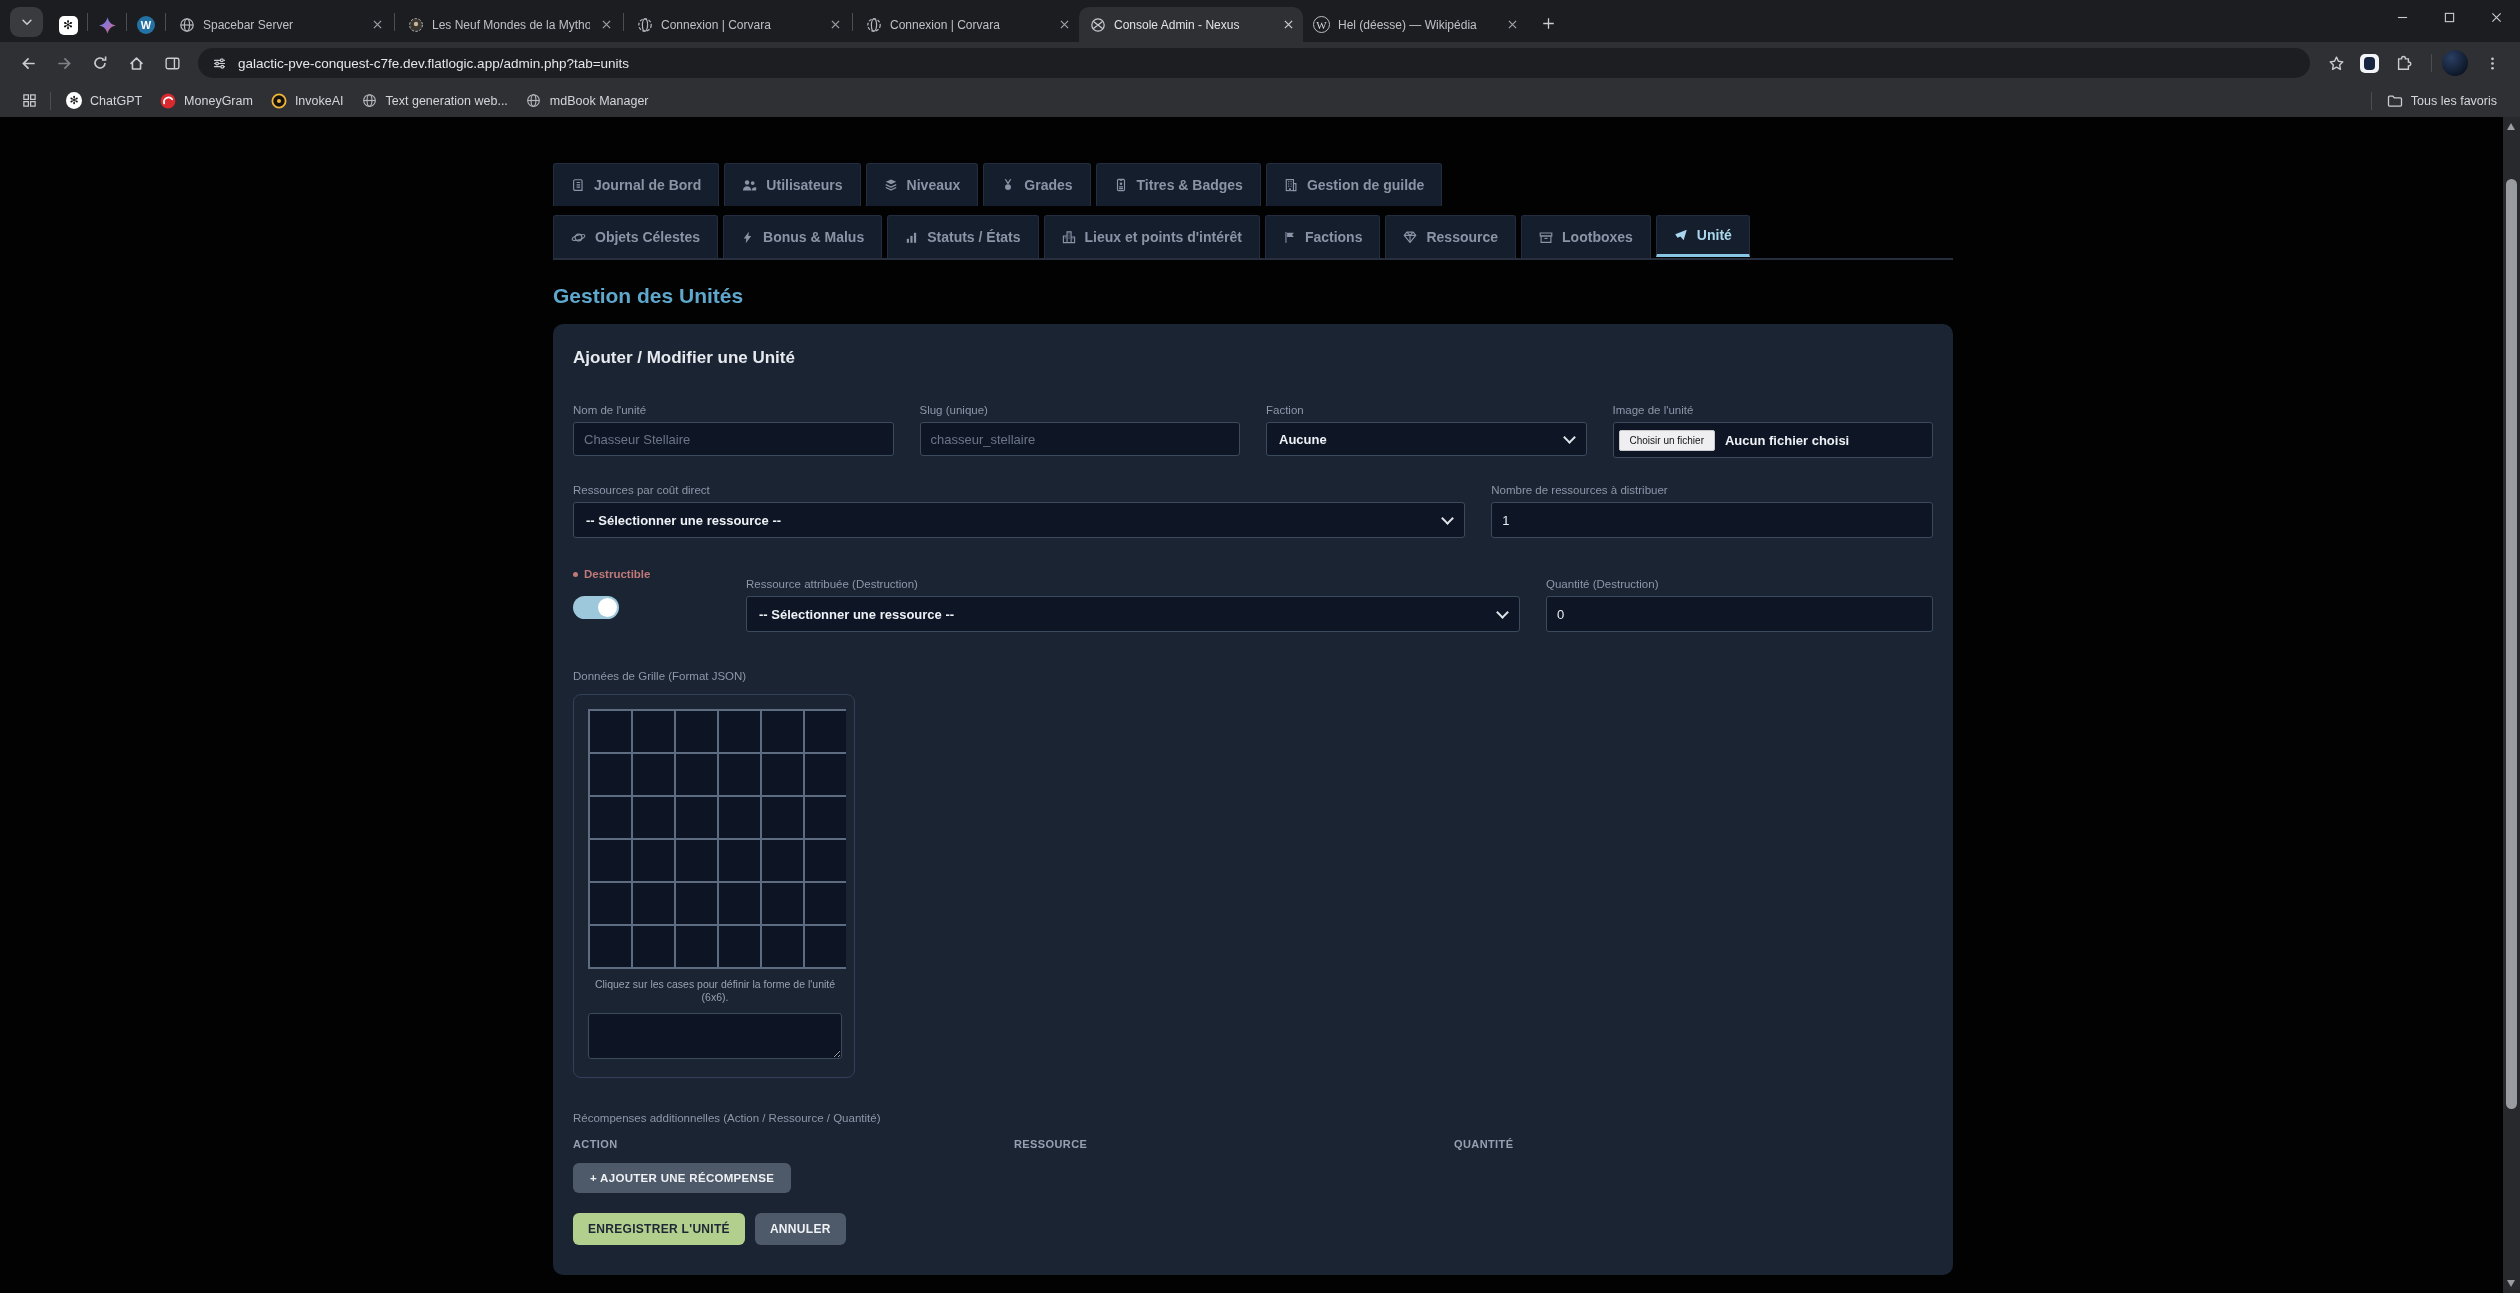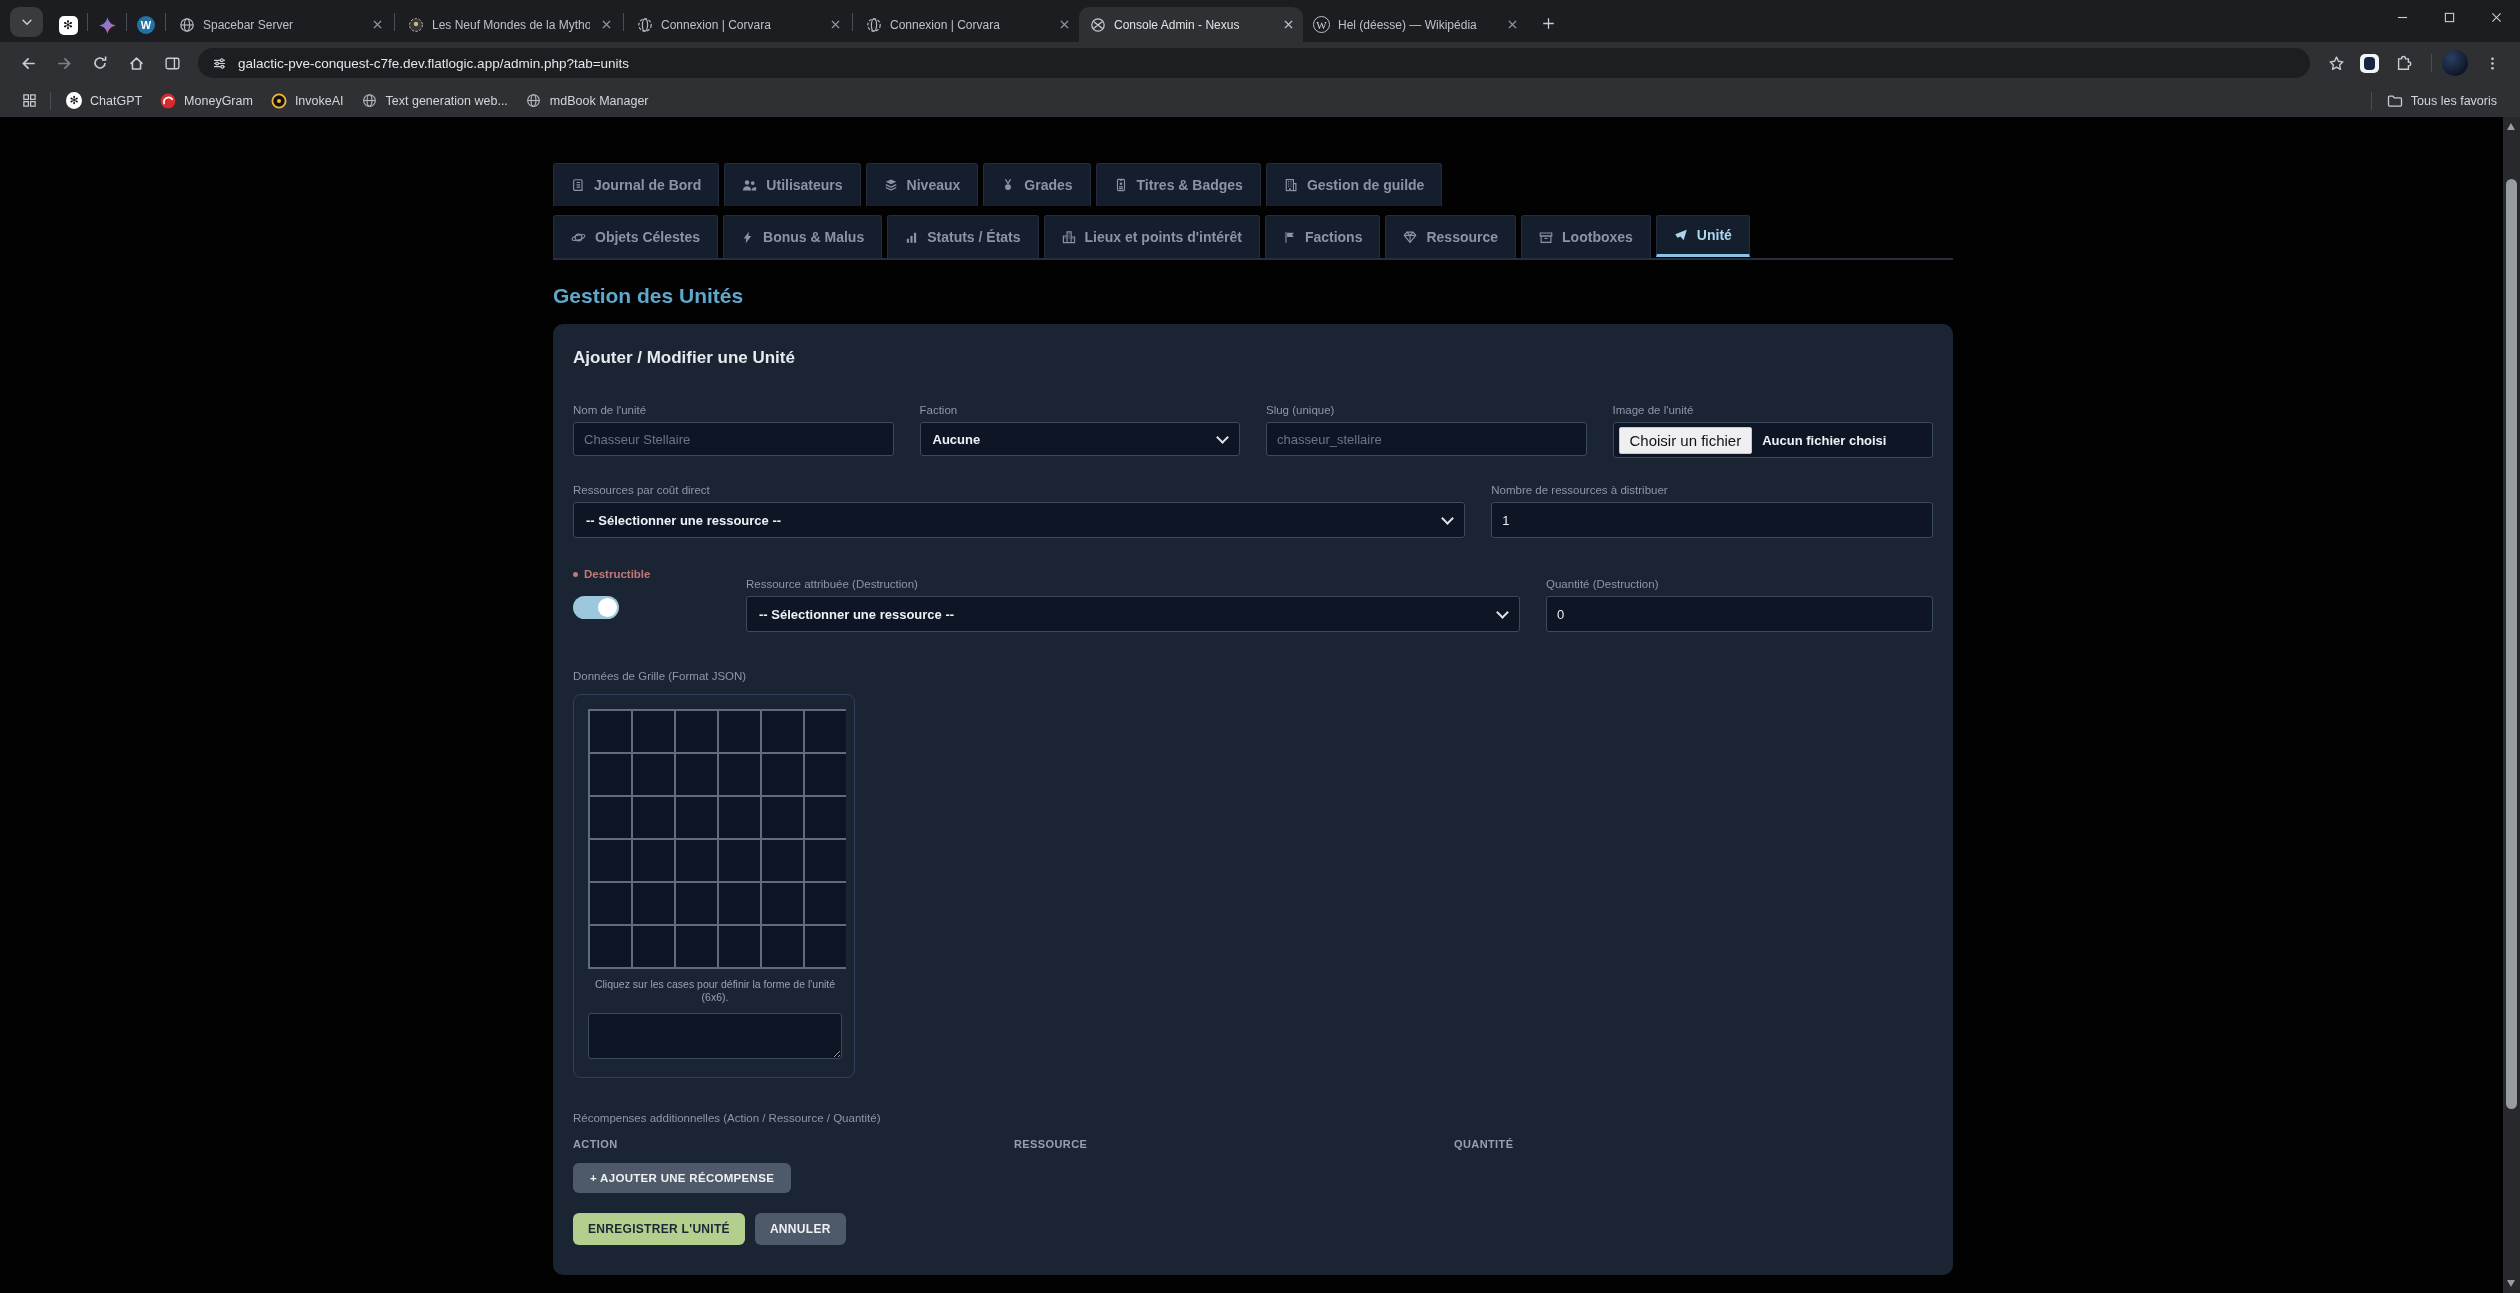--- a/index.html
+++ b/index.html
@@ -58,21 +58,21 @@
 
   .panel{margin-top:16px;background:#1b2433;border-radius:10px;padding:24px 20px 30px 20px;box-sizing:border-box;min-height:950px;}
   .form-heading{color:#e6e9ee;font-size:17px;font-weight:bold;margin:0 0 36px 0;}
 
   .flabel{display:block;font-size:11.5px;color:#8d97aa;margin-bottom:6px;}
   .inp{width:100%;height:34px;background:#0e1626;border:1px solid #3c4a5e;border-radius:3px;color:#e8ebf0;font-size:13px;padding:0 10px;box-sizing:border-box;font-family:"Liberation Sans",sans-serif;}
   .inp::placeholder{color:#6b7587;}
   .selbox{width:100%;height:34px;background:#0e1626;border:1px solid #3c4a5e;border-radius:3px;color:#eef1f5;font-size:13px;font-weight:bold;display:flex;align-items:center;justify-content:space-between;padding:0 12px;box-sizing:border-box;}
   .chev{width:7px;height:7px;border-right:2px solid #dfe3e9;border-bottom:2px solid #dfe3e9;transform:rotate(45deg);margin-top:-4px;}
   .filebox{width:100%;height:36px;background:#0e1626;border:1px solid #3c4a5e;border-radius:3px;display:flex;align-items:center;gap:10px;padding:0 5px;box-sizing:border-box;}
-  .filebtn{background:#efeff1;color:#121212;font-size:15px;padding:4px 10px;border-radius:2px;border:1px solid #c8c8cc;white-space:nowrap;}
+  .filebtn{background:#efeff1;color:#121212;font-size:10px;padding:4px 10px;border-radius:2px;border:1px solid #c8c8cc;white-space:nowrap;}
   .filestatus{color:#eef1f5;font-size:13px;font-weight:bold;white-space:nowrap;}
 
   .frow1{display:grid;grid-template-columns:repeat(4,1fr);gap:26px;}
   .frow2{display:grid;grid-template-columns:2.02fr 1fr;gap:26px;margin-top:26px;}
   .frow3{display:grid;grid-template-columns:147px 2fr 1fr;gap:26px;margin-top:30px;align-items:start;}
   .toggle-label{font-size:11.5px;font-weight:bold;display:flex;align-items:center;gap:6px;}
   .toggle-label.red{color:#c07878;}
   .toggle-label.green{color:#a3bf8e;}
   .dot{width:5px;height:5px;border-radius:50%;background:currentColor;display:inline-block;}
   .toggle{width:46px;height:23px;border-radius:12px;margin-top:16px;position:relative;}
@@ -566,29 +566,29 @@
 
     <div class="panel">
       <h2 class="form-heading">Ajouter / Modifier une Unité</h2>
 
       <div class="frow1">
         <div class="field">
           <span class="flabel">Nom de l'unité</span>
           <input class="inp" type="text" placeholder="Chasseur Stellaire" style="">
         </div>
         <div class="field">
+          <span class="flabel">Slug (unique)</span>
+          <input class="inp" type="text" placeholder="chasseur_stellaire" style="">
+        </div>
+        <div class="field">
           <span class="flabel">Faction</span>
           <div class="selbox">
             <span>Aucune</span>
             <span class="chev"></span>
           </div>
-        </div>
-        <div class="field">
-          <span class="flabel">Slug (unique)</span>
-          <input class="inp" type="text" placeholder="chasseur_stellaire" style="">
         </div>
         <div class="field">
           <span class="flabel">Image de l'unité</span>
           <div class="filebox">
             <span class="filebtn">Choisir un fichier</span>
             <span class="filestatus">Aucun fichier choisi</span>
           </div>
         </div>
       </div>
 

